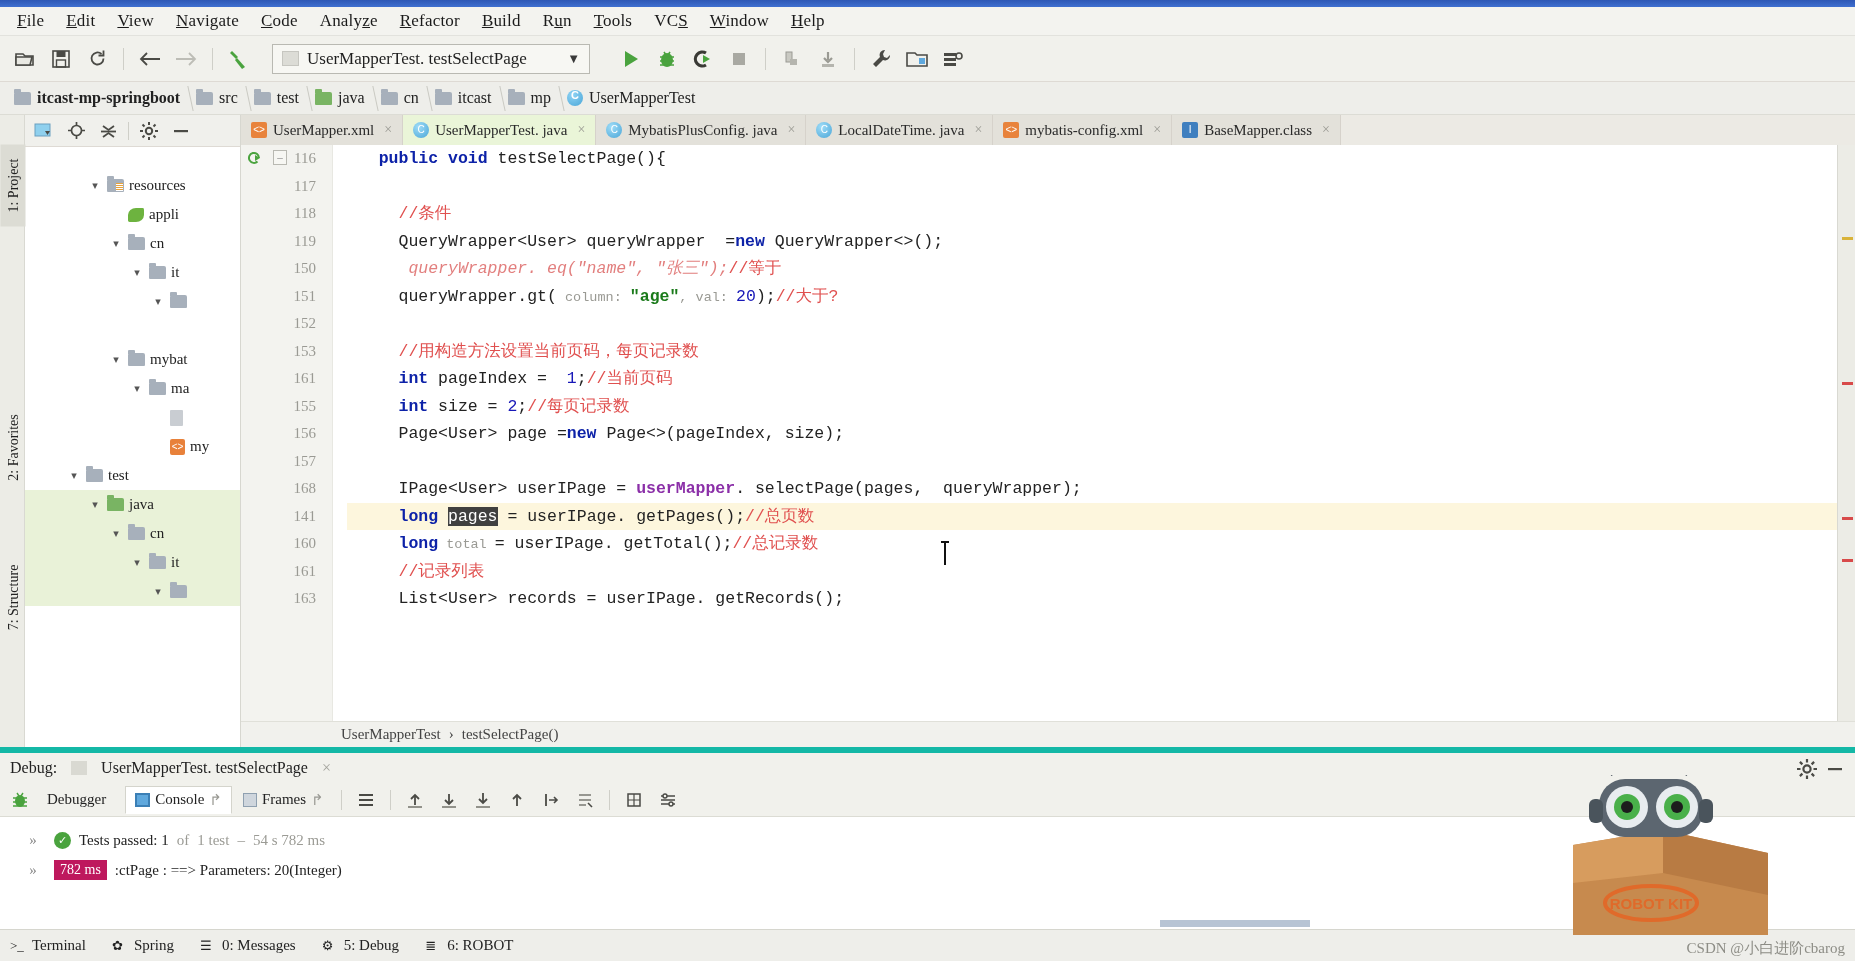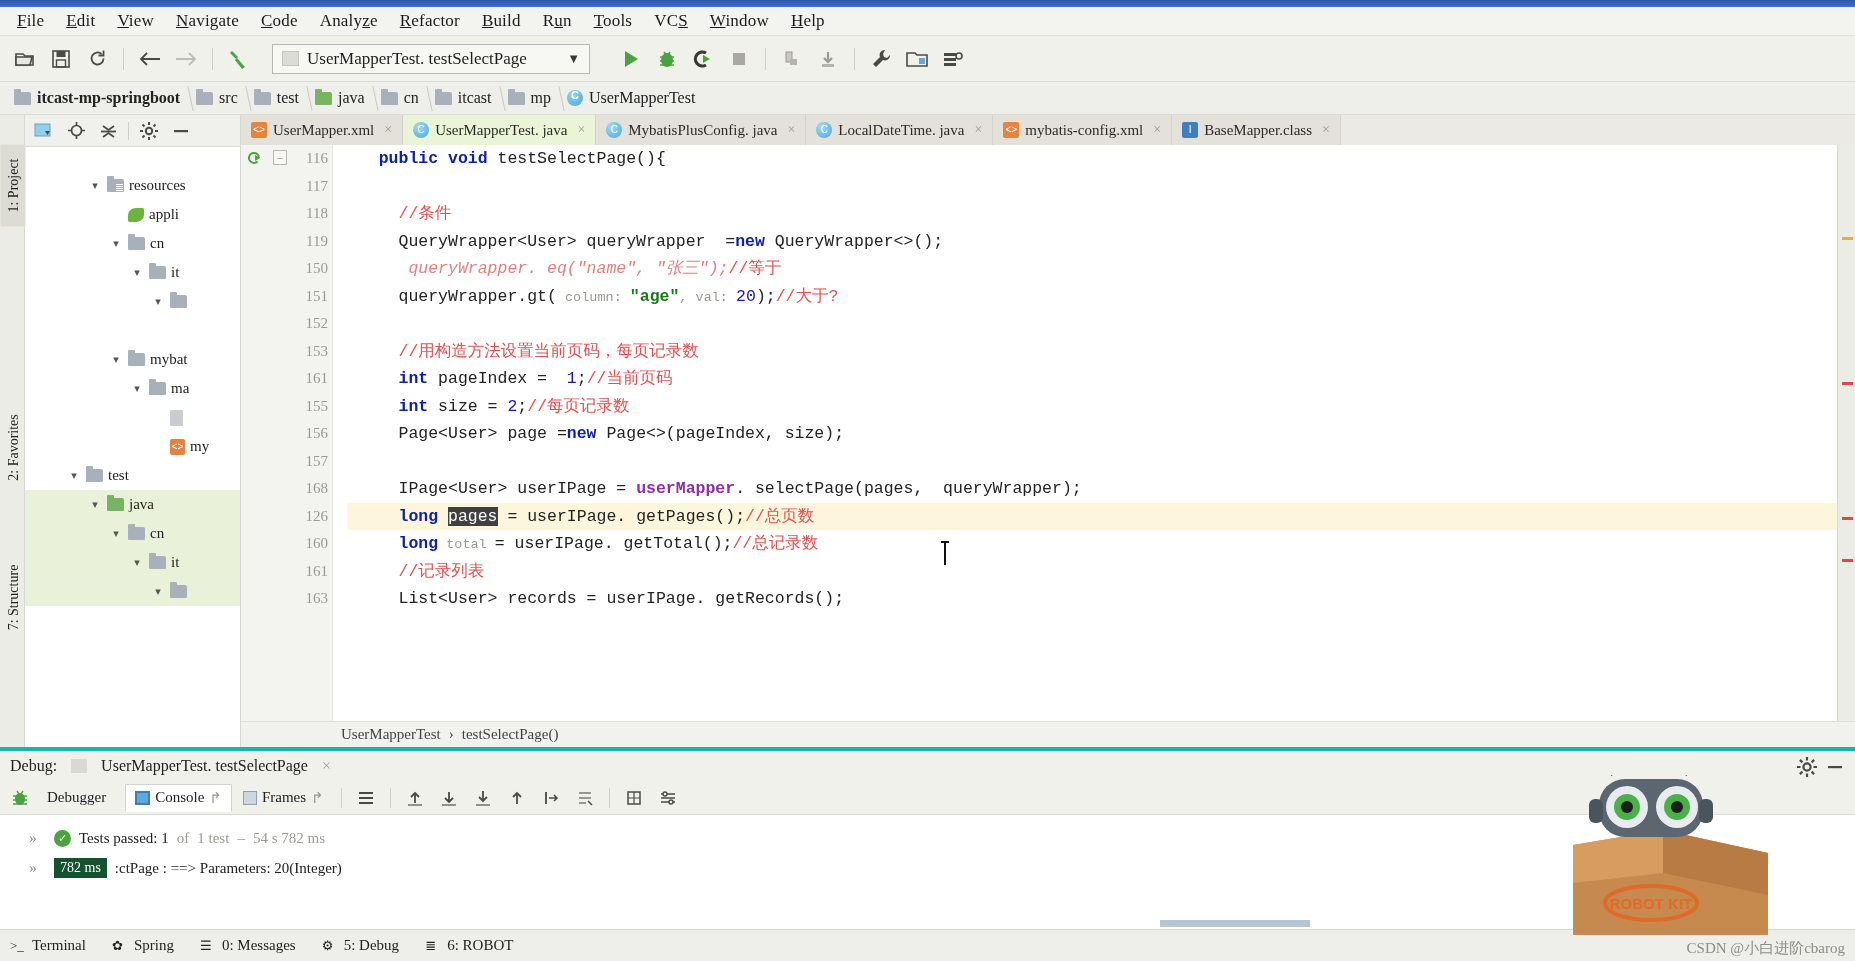--- a/index.html
+++ b/index.html
@@ -98,21 +98,21 @@
     font-size:15px; white-space:nowrap; cursor:pointer; background:#e3e1da; color:#2a2a2a;
   }
   .etab.active { background:#eaf5d8; }
   .etab .x { margin-left:4px; color:#9a9a93; font-size:14px; }
   .ico-tab-xml { width:16px; height:16px; background:#e8833c; color:#fff; font-size:10px; line-height:16px; text-align:center; border-radius:2px; font-family:"Liberation Sans",sans-serif;}
   .ico-tab-java { width:16px; height:16px; border-radius:50%; background:radial-gradient(circle at 35% 30%,#9fdcf7,#4aa6d8); color:#fff; font-size:10px; line-height:16px; text-align:center; font-family:"Liberation Sans",sans-serif;}
   .ico-tab-iface { width:16px; height:16px; background:#3f7fbf; color:#fff; font-size:10px; line-height:16px; text-align:center; border-radius:2px; font-family:"Liberation Sans",sans-serif;}
 
   .editarea { flex:1 1 auto; display:flex; min-height:0; position:relative; background:#fff; }
   .gutter { width:92px; flex:0 0 auto; background:#f3f3ef; border-right:1px solid #e8e8e2; position:relative; }
-  .gl { height:27.5px; display:flex; align-items:center; justify-content:flex-end; padding-right:4px; color:#9a9a94; font-size:15px; }
+  .gl { height:27.5px; display:flex; align-items:center; justify-content:flex-end; padding-right:16px; color:#9a9a94; font-size:15px; }
   .runmark { position:absolute; left:5px; top:5px; width:17px; height:17px; color:#4aa33e; font-size:15px; }
   .foldmark { position:absolute; left:32px; top:5px; width:14px; height:15px; border:1px solid #b9b9b2; background:#f7f7f3; color:#777; font-size:11px; line-height:13px; text-align:center;}
   .code { flex:1 1 auto; overflow:hidden; font-family:"Liberation Mono", monospace; font-size:16.5px; position:relative; padding-left:14px; }
   .cl { height:27.5px; line-height:27.5px; white-space:pre; }
   .cl.hl { background:#fdf6dd; }
   .kw { color:#0d22a8; font-weight:bold; }
   .cmt { color:#e0504f; }
   .cmt-i { color:#e27f7e; font-style:italic; }
   .str { color:#1a7a1a; font-weight:bold; }
   .num { color:#1818b8; }
@@ -125,37 +125,37 @@
 
   .codecrumb {
     height:26px; flex:0 0 auto; background:#f1f1ed; border-top:1px solid #e0e0d9;
     display:flex; align-items:center; padding-left:100px; gap:8px; font-size:15px; color:#444;
   }
 
   .rightstrip { width:18px; flex:0 0 auto; background:#ececE6; border-left:1px solid #d9d9d2; position:relative;}
   .errmark { position:absolute; right:2px; width:11px; height:3px; }
 
   
-  .debugwin { height:182px; flex:0 0 auto; background:#f1f1ec; border-top:4px solid #14b8a6; display:flex; flex-direction:column; position:relative; }
+  .debugwin { height:182px; flex:0 0 auto; background:#f1f1ec; border-top:6px solid #14b8a6; display:flex; flex-direction:column; position:relative; }
   .dbg-title { height:30px; display:flex; align-items:center; gap:14px; padding-left:10px; font-size:16px; }
   .dbg-title .runicon { width:16px; height:14px; background:#d9d9d2; }
   .dbg-title .x { color:#a3a39c; }
   .dbg-tabs { height:34px; display:flex; align-items:center; gap:2px; padding-left:4px; border-bottom:1px solid #dcdcd4; }
   .dbg-tab { display:flex; align-items:center; gap:5px; padding:4px 9px; font-size:15px; cursor:pointer; }
   .dbg-tab.active { background:#fff; border:1px solid #d4d4cc; border-bottom-color:#fff;margin-left:8px; }
   .ico-console { width:15px; height:14px; background:#5fa8dd; border:2px solid #3b7fb5; }
   .ico-frames { width:14px; height:14px; background:#cfd6dd; border:1px solid #8fa0b0; }
   .dbg-sep { width:1px; height:20px; background:#cfcfc8; margin:0 6px; }
   .dbg-btn { width:32px; height:28px; display:flex; align-items:center; justify-content:center; cursor:pointer; color:#4a4a45; }
   .console { flex:1 1 auto; background:#fff; overflow:hidden; position:relative; font-size:15px; }
   .crow { height:30px; display:flex; align-items:center; gap:8px; padding-left:20px; white-space:nowrap; }
   .gutter-chev { width:26px; color:#888; text-align:center; }
   .ok-circle { width:17px; height:17px; border-radius:50%; background:#4aa33e; color:#fff; font-size:11px; text-align:center; line-height:17px; font-family:"Liberation Sans",sans-serif;}
   .dim { color:#9b9b95; }
-  .ms-badge { background:#14532d; color:#fff; padding:2px 6px; font-size:14px; }
+  .ms-badge { background:#be185d; color:#fff; padding:2px 6px; font-size:14px; }
 
   
   .robot { position:absolute; right:72px; bottom:-6px; width:250px; height:160px; z-index:20; pointer-events:none; }
   .watermark { position:absolute; right:10px; bottom:3px; font-size:15px; color:#8d8d86; z-index:25;text-align:right; }
 
   
   .statusbar { height:32px; flex:0 0 auto; background:#eeeeea; border-top:1px solid #d6d6ce; display:flex; align-items:center; gap:26px; padding-left:10px; font-size:15px; }
   .sb-item { display:flex; align-items:center; gap:6px; cursor:pointer; }
   .sb-ico { width:16px; height:15px; display:inline-block; }
 
@@ -491,21 +491,21 @@
             <div class="gl">119</div>
             <div class="gl">150</div>
             <div class="gl">151</div>
             <div class="gl">152</div>
             <div class="gl">153</div>
             <div class="gl">161</div>
             <div class="gl">155</div>
             <div class="gl">156</div>
             <div class="gl">157</div>
             <div class="gl">168</div>
-            <div class="gl">126</div>
+            <div class="gl">141</div>
             <div class="gl">160</div>
             <div class="gl">161</div>
             <div class="gl">163</div>
           </div>
 
         <div class="code">
           <div class="cl"><span style="display:inline-block;width:3.2ch"></span><span class="kw">public </span><span class="kw">void </span><span>testSelectPage(){</span></div>
           <div class="cl"></div>
           <div class="cl"><span style="display:inline-block;width:5.2ch"></span><span class="cmt">//条件</span></div>
           <div class="cl"><span style="display:inline-block;width:5.2ch"></span><span>QueryWrapper&lt;User&gt; queryWrapper  =</span><span class="kw">new</span><span> QueryWrapper&lt;&gt;();</span></div>

